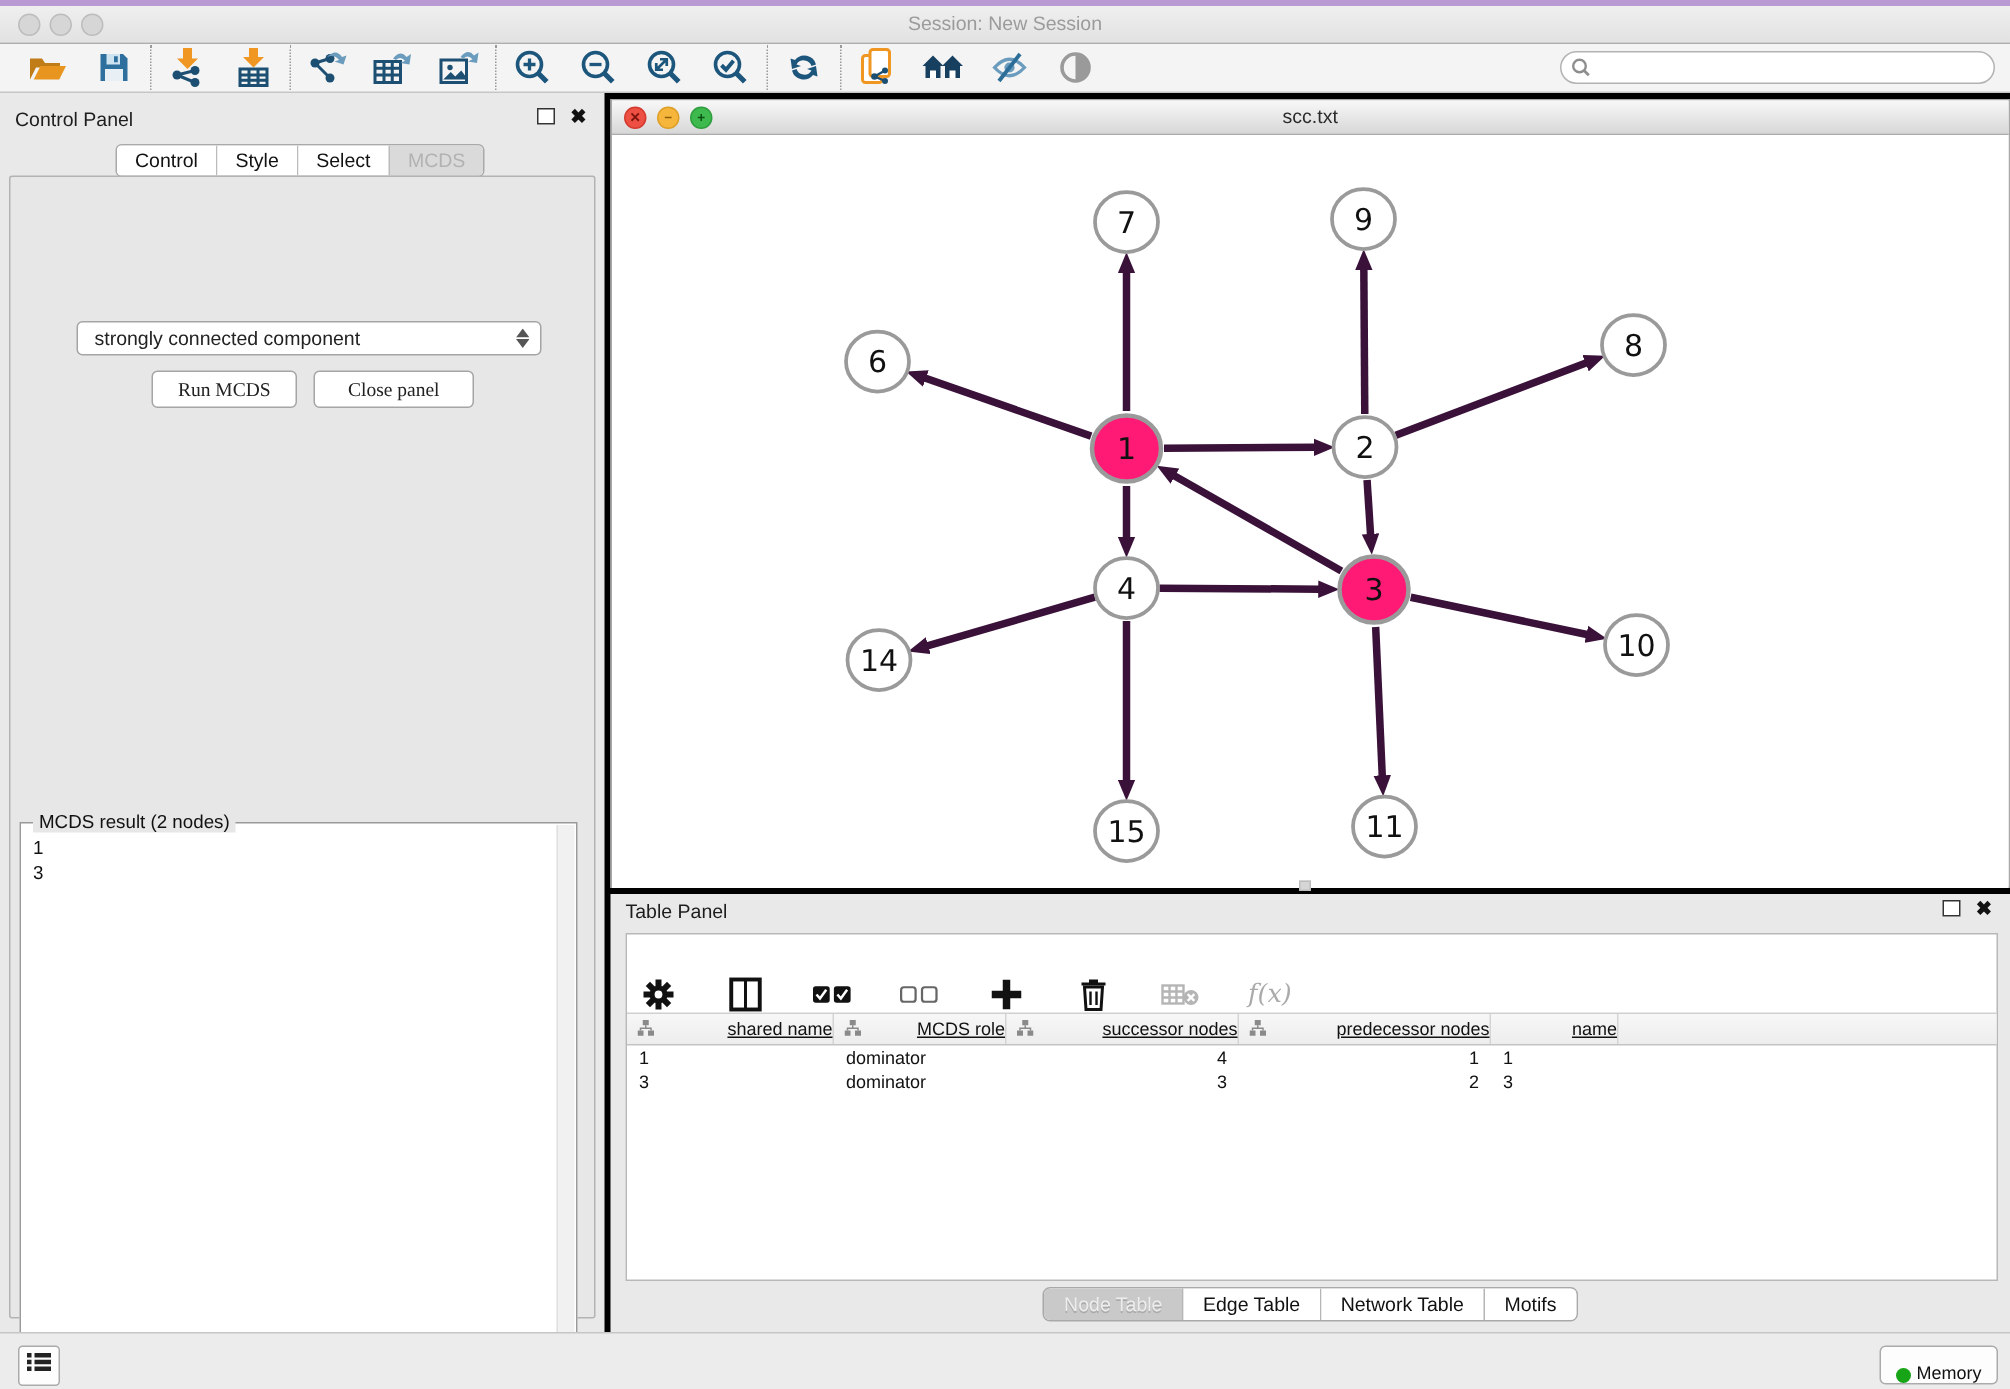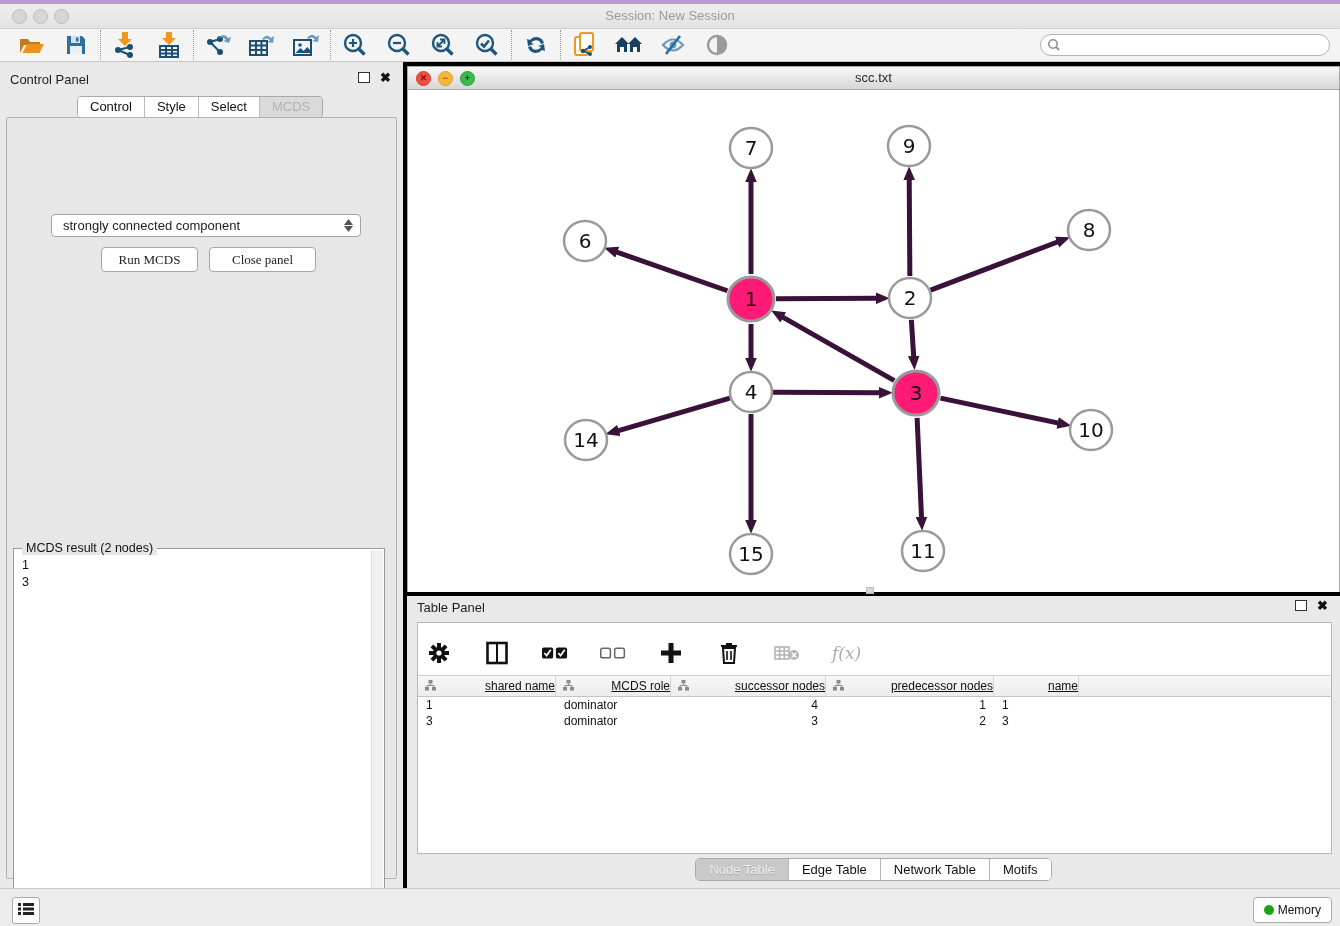--- a/index.html
+++ b/index.html
@@ -60,21 +60,21 @@
   .tl-red{background:#ee4f43;border:1px solid #d33a2f;color:#7c120c;}
   .tl-yellow{background:#f6b63c;border:1px solid #dd9f27;color:#8a5d07;}
   .tl-green{background:#3eb94d;border:1px solid #2f9e3e;color:#0b5214;}
   .net-title{position:absolute;left:0;right:0;top:3px;text-align:center;font-size:13px;color:#2b2b2b;}
   .net-canvas{position:relative;width:931px;height:502px;background:#fff;}
   .split-dot{position:absolute;left:458px;bottom:-3px;width:6px;height:5px;background:#d6d6d6;border:1px solid #bdbdbd;}
   
   .table-panel{position:absolute;left:407px;top:596px;width:933px;height:292px;background:#e9e9e9;}
   .tp-head{position:absolute;left:10px;top:4px;font-size:13px;color:#1d1d1d;}
   .tp-box{position:absolute;left:10px;top:26px;width:913px;height:230px;background:#fff;border:1px solid #b8b8b8;}
-  .tp-toolbar{position:absolute;left:8px;top:12px;display:flex;align-items:center;gap:32px;height:36px;}
+  .tp-toolbar{position:absolute;left:8px;top:22px;display:flex;align-items:center;gap:32px;height:36px;}
   .tp-btn{display:flex;align-items:center;justify-content:center;width:26px;height:26px;}
   .fx-label{font-family:"DejaVu Serif",serif;font-style:italic;font-size:17px;color:#aaa;}
   .tp-table{position:absolute;left:0;top:52px;right:0;}
   .tp-header-row{display:flex;height:20px;background:linear-gradient(#f7f7f7,#ededed);
     border-top:1px solid #d0d0d0;border-bottom:1px solid #c4c4c4;}
   .th-cell{position:relative;display:flex;align-items:center;justify-content:flex-end;font-size:12px;color:#111;
     border-right:1px solid #d4d4d4;box-sizing:border-box;text-decoration:underline;}
   .th-tree{position:absolute;left:7px;top:4px;}
   .tp-row{display:flex;height:16px;font-size:12px;color:#111;align-items:center;}
   .td{box-sizing:border-box;padding:0 8px;white-space:nowrap;overflow:hidden;}
@@ -82,21 +82,21 @@
   .tp-tabs{position:absolute;left:0;right:0;top:262px;display:flex;justify-content:center;}
   .tp-tabgroup{display:flex;border:1px solid #a9a9a9;border-radius:5px;overflow:hidden;background:#fff;height:21px;}
   .tp-tab{padding:3px 13px;font-size:13px;background:#fff;color:#111;border-right:1px solid #b5b5b5;line-height:15px;}
   .tp-tab:last-child{border-right:none;}
   .tp-tab.sel{background:#c9c9c9;color:#ededed;text-shadow:0 1px 0 #aaa;}
   
   .statusbar{position:absolute;left:0;top:888px;width:100%;height:38px;background:#ececec;border-top:1px solid #c6c6c6;}
   .list-btn{position:absolute;left:12px;top:8px;width:26px;height:25px;background:#fdfdfd;border:1px solid #ababab;
     border-radius:3px;display:flex;align-items:center;justify-content:center;}
   .memory-btn{position:absolute;right:8px;top:8px;height:24px;background:#fdfdfd;border:1px solid #ababab;
-    border-radius:4px;display:flex;align-items:center;gap:4px;padding:0 10px;font-size:12px;color:#111;}
+    border-radius:4px;display:flex;align-items:flex-end;gap:4px;padding:0 10px;font-size:12px;color:#111;}
   .mem-dot{width:10px;height:10px;border-radius:50%;background:#17a517;}
 </style>
 </head>
 <body>
 
 <div class="screen">
 
   <div class="desktop-strip"></div>
 
   <div class="titlebar">

